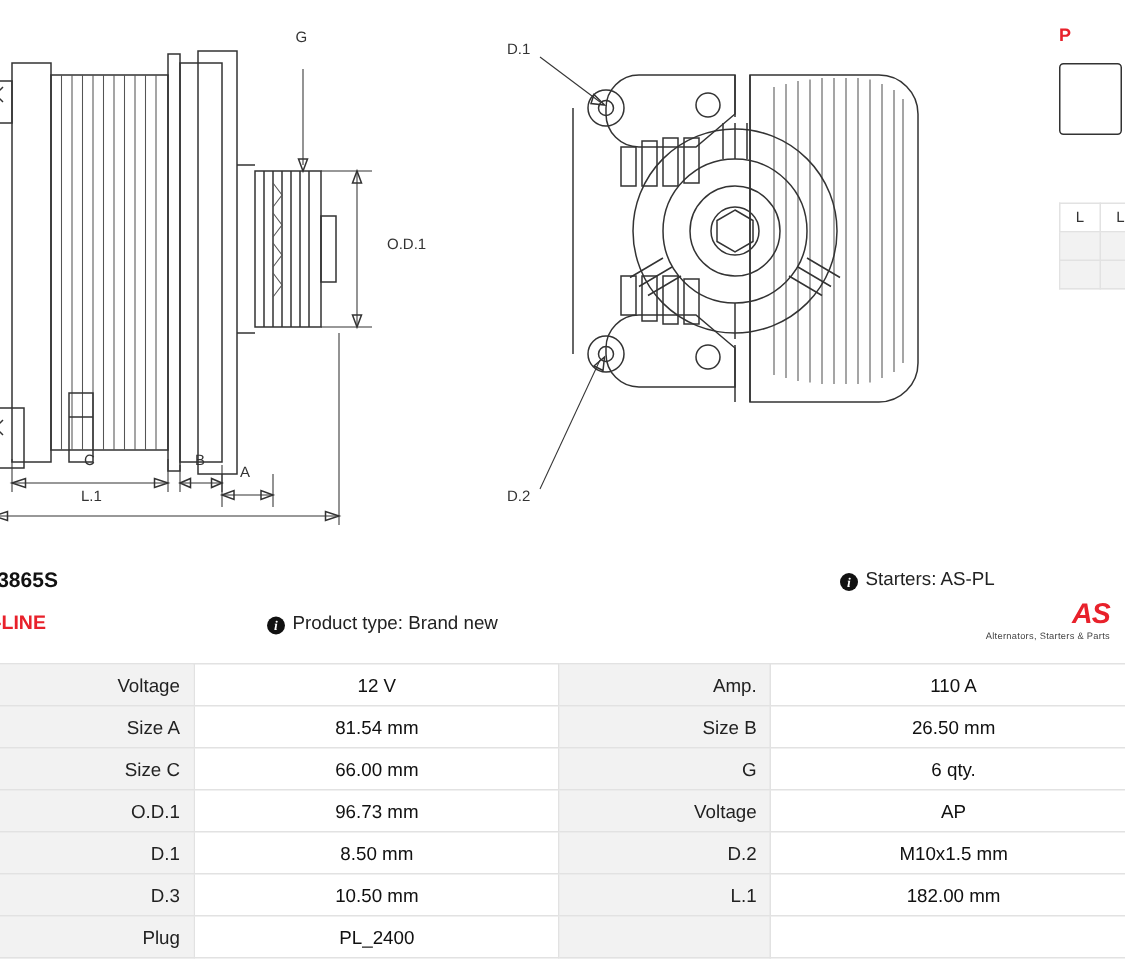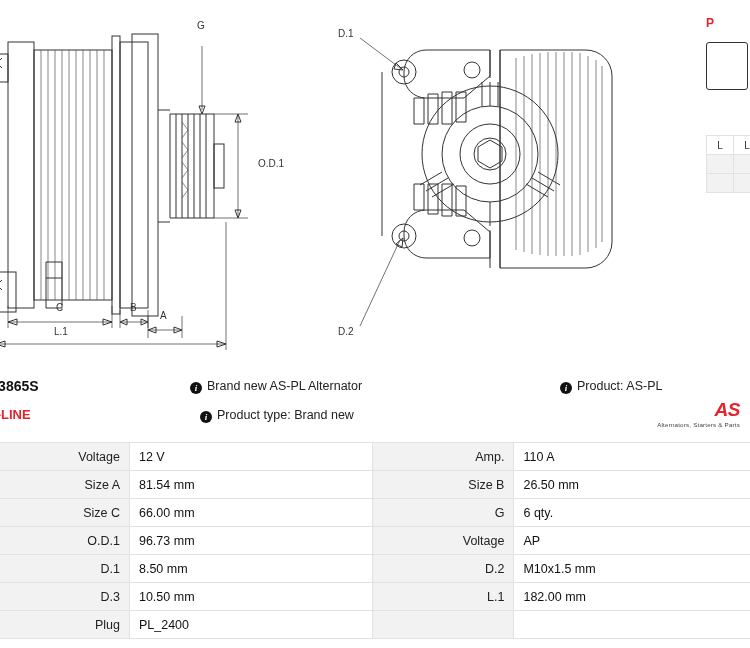--- a/index.html
+++ b/index.html
@@ -129,21 +129,21 @@
     border: 1px solid #e2e2e2;
   }
   .spec-table td.lbl {
     background: #f2f2f2;
     text-align: right;
     width: 102px;
     color: #222;
   }
   .spec-table td.val {
     background: #ffffff;
-    text-align: left;
+    text-align: center;
     width: 190px;
     color: #111;
   }
   .spec-table td.blank {
     background: #f2f2f2;
     border: 1px solid #e2e2e2;
   }
   .spec-table td.blank2 {
     background: #ffffff;
     border: 1px solid #e2e2e2;
@@ -327,31 +327,28 @@
       <td class="c">&nbsp;</td>
     </tr>
   </tbody>
     </table>
 </div>
 
 <div class="info-row">
   <div class="code">A3865S</div>
   <div class="line-badge">S-LINE</div>
 
-  <div class="info-item" style="left:190px; top:9px;">
-    <span class="i-icon">i</span><span>Brand new AS-PL Alternator</span>
-  </div>
-
-  <div class="info-item" style="left:200px; top:38px;">
+
+  <div class="info-item" style="left:178px; top:38px;">
     <span class="i-icon">i</span><span>Product type:</span>
     <span class="val">Brand new</span>
   </div>
 
   <div class="info-item" style="left:560px; top:9px;">
-    <span class="i-icon">i</span><span>Product:</span>
+    <span class="i-icon">i</span><span>Starters:</span>
     <span class="val">AS-PL</span>
   </div>
 </div>
 
 <div class="brand-logo">
   <div class="bl-main">AS</div>
   <div class="bl-sub">Alternators, Starters &amp; Parts</div>
 </div>
 
 <table class="spec-table">

